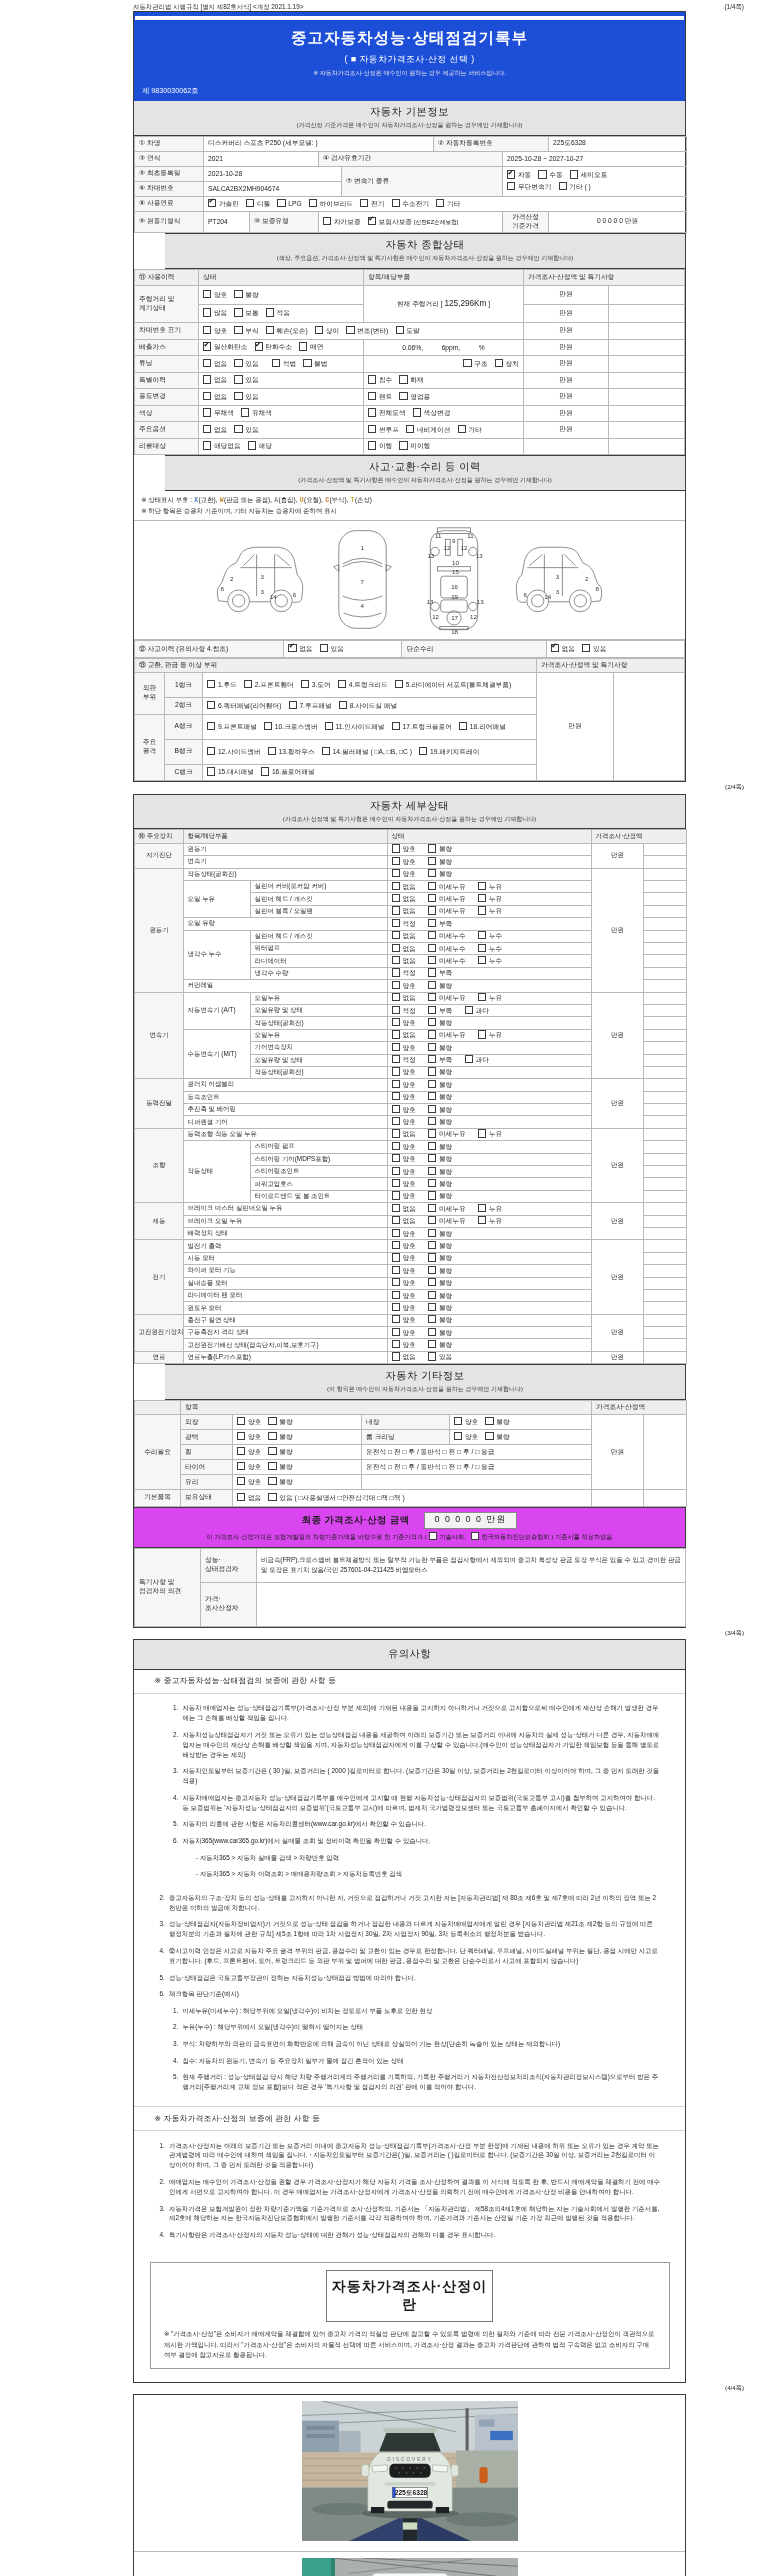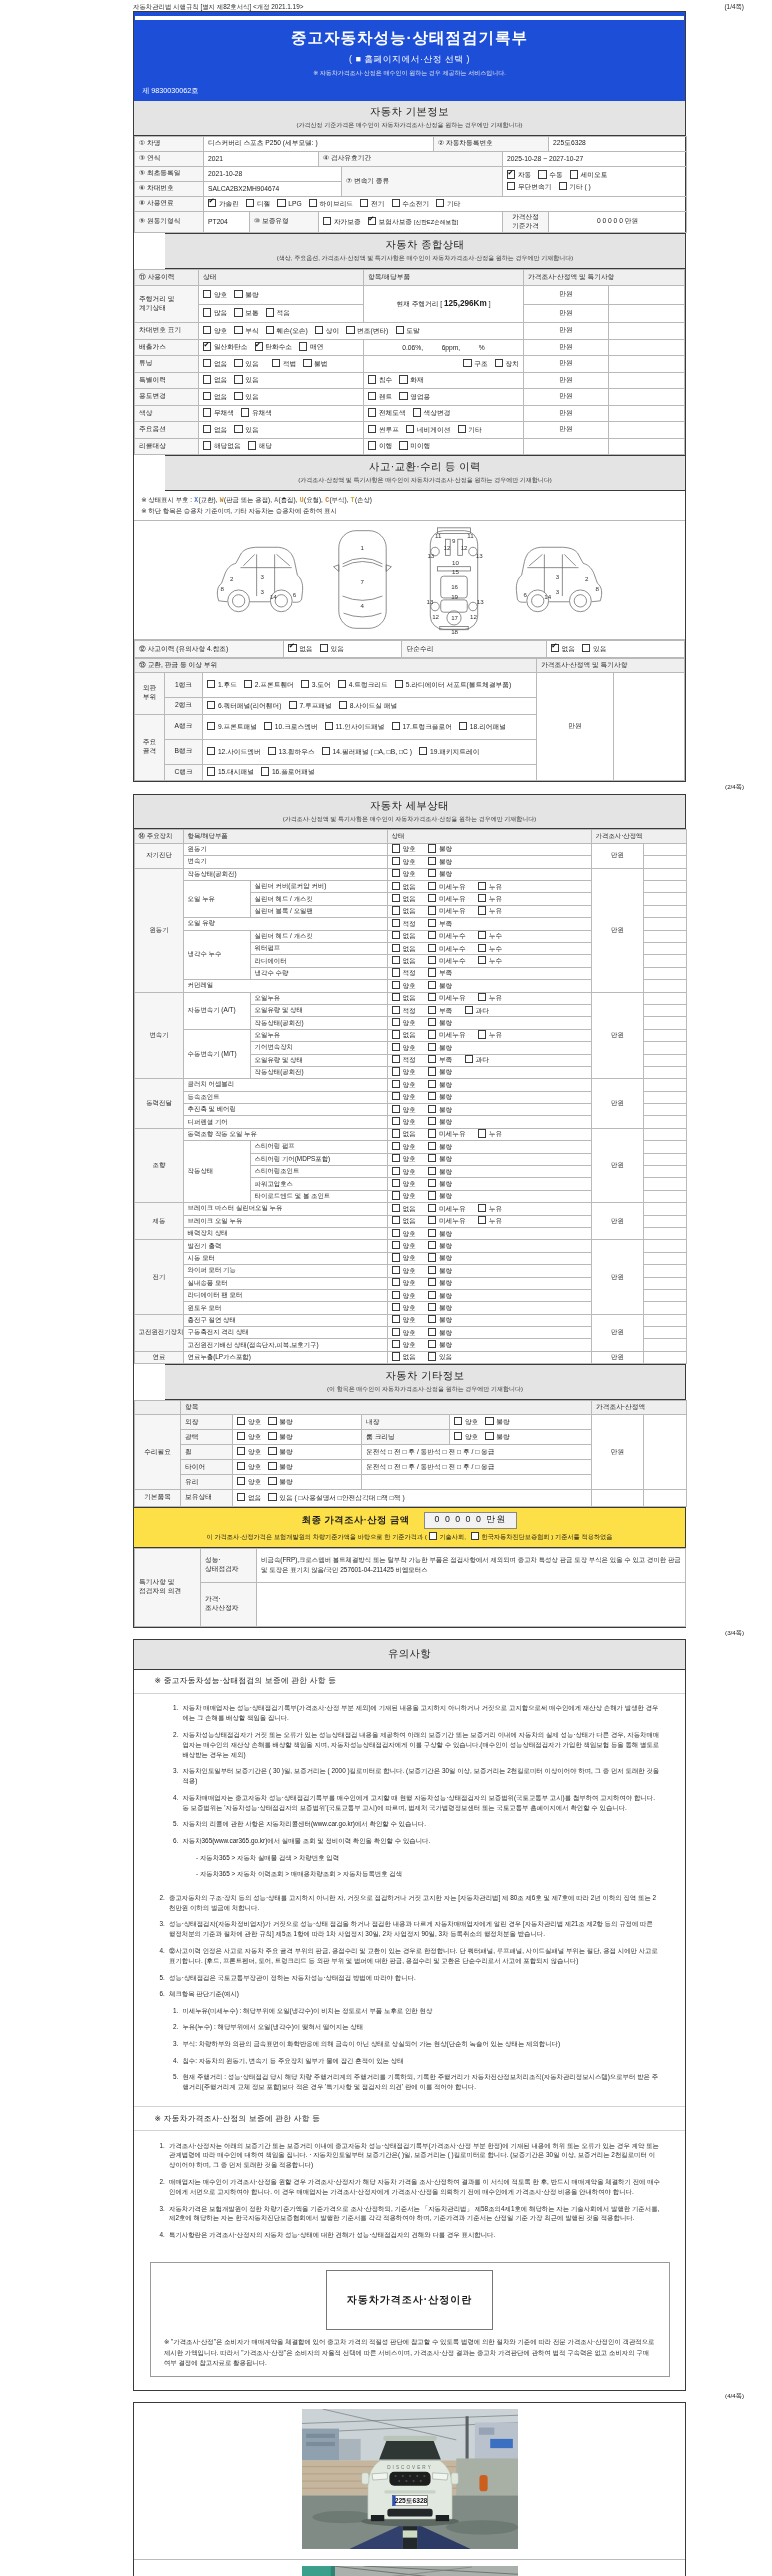--- a/index.html
+++ b/index.html
@@ -60,21 +60,21 @@
   .dgf { stroke:#6a6a6a; fill:#fff; stroke-width:1.6; }
   .dnum { font-size:13px; fill:#333; font-family:"Liberation Sans",sans-serif; }
 
   
   .nhead { padding:6.7px 20.6px; font-size:7.7px; border-bottom:0.5px solid #d4d4d4; letter-spacing:0.3px; }
   .nbody { padding:9.3px 24px 7.2px 17.5px; }
   .nitem { display:flex; font-size:6.4px; line-height:1.55; margin-bottom:6.7px; color:#222; }
   .nitem .nnum { width:13.4px; flex:0 0 13.4px; text-align:right; padding-right:4.1px; }
   .nitem.ind1 { margin-left:13.4px; }
   .defbox { border:0.5px solid #9a9a9a; margin:8.2px 15.5px 12.4px; padding:7.2px 13.4px 8.2px; }
-  .deftitle { width:165px; margin:0 auto 7.2px; border:0.5px solid #777; text-align:center; font-size:10px; font-weight:bold; padding:22px 0; letter-spacing:1px; }
+  .deftitle { width:165px; margin:0 auto 7.2px; border:0.5px solid #777; text-align:center; font-size:14px; font-weight:bold; padding:7px 0; letter-spacing:1px; }
   .deftext { font-size:6.4px; line-height:1.6; color:#222; }
 
   
   .photocell { text-align:center; padding:6.2px 0 7.2px; }
   .photocell + .photocell { border-top:0.5px solid #bbb; }
   .phototitle { background:#e9e9e9; border-bottom:1px solid #3a3a3a; text-align:center; font-size:9.8px; font-weight:bold; padding:6.2px 0; letter-spacing:1px; }
 </style>
 </head>
 <body>
 
@@ -83,21 +83,21 @@
     <span>자동차관리법 시행규칙 [별지 제82호서식] &lt;개정 2021.1.19&gt;</span>
     <span>(1/4쪽)</span>
   </div>
 
   <div class="sheet">
 
     <div class="pagebox">
       <div class="hdr">
         <div class="hdr-strip"></div>
         <div class="hdr-title">중고자동차성능·상태점검기록부</div>
-        <div class="hdr-sub">( ■ 홈페이지에서·산정 선택 )</div>
+        <div class="hdr-sub">( ■ 자동차가격조사·산정 선택 )</div>
         <div class="hdr-note">※ 자동차가격조사·산정은 매수인이 원하는 경우 제공하는 서비스입니다.</div>
         <div class="hdr-doc">제 9830030062호</div>
       </div>
 
       <div class="stitle">
         <div class="t">자동차 기본정보</div>
         <div class="s">(가격산정 기준가격은 매수인이 자동차가격조사·산정을 원하는 경우에만 기재합니다)</div>
       </div>
       <table class="basic-table">
         <colgroup>
@@ -171,21 +171,21 @@
           <td>⑪ 사용이력</td>
           <td>상태</td>
           <td>항목/해당부품</td>
           <td colspan="2">가격조사·산정액 및 특기사항</td>
         </tr>
         <tr style="height:18.5px">
           <td class="lb" rowspan="2">주행거리 및 계기상태</td>
           <td><span class="opt"><span class="cb"></span><span>양호</span></span><span class="opt"><span class="cb"></span><span>불량</span></span></td>
           <td rowspan="2" class="ctr">
             <span>현재 주행거리 [</span>
-            <span style="font-size:8.2px;font-weight:bold">125,296Km</span>
+            <span style="font-size:8.2px;font-weight:normal">125,296Km</span>
             <span>]</span>
           </td>
           <td class="price">만원</td>
           <td class="amt"></td>
         </tr>
         <tr style="height:18.5px">
           <td><span class="opt"><span class="cb"></span><span>많음</span></span><span class="opt"><span class="cb"></span><span>보통</span></span><span class="opt"><span class="cb"></span><span>적음</span></span></td>
           <td class="price">만원</td>
           <td class="amt"></td>
         </tr>
@@ -714,21 +714,21 @@
           <td colspan="3">
             <span><span class="opt"><span class="cb"></span><span>없음</span></span><span class="opt"><span class="cb"></span><span>있음</span></span></span>
             <span>( □사용설명서 □안전삼각대 □잭 □잭 )</span>
           </td>
           <td class="price"></td>
           <td class="amt"></td>
         </tr>
       </tbody>
         </table>
 
-      <div style="background:#fde047;border-top:1px solid #3a3a3a;border-bottom:1px solid #3a3a3a;padding:4.1px 0 4.6px;text-align:center">
+      <div style="background:#d946ef;border-top:1px solid #3a3a3a;border-bottom:1px solid #3a3a3a;padding:4.1px 0 4.6px;text-align:center">
         <span style="font-size:9.3px;font-weight:bold;letter-spacing:0.5px">최종 가격조사·산정 금액</span>
         <span style="display:inline-block;border:0.5px solid #888;background:#f2f2f2;font-size:8.8px;padding:1.5px 9.3px;margin-left:12.4px;letter-spacing:1.5px">0 0 0 0 0 만원</span>
         <div style="font-size:6.2px;margin-top:3.1px">
           <span>이 가격조사·산정가격은 보험개발원의 차량기준가액을 바탕으로 한 기준가격과 (</span>
           <span class="cb"></span><span>기술사회,</span>
           <span class="cb" style="margin-left:3.1px"></span><span>한국자동차진단보증협회</span>
           <span>) 기준서를 적용하였음</span>
         </div>
       </div>
 

